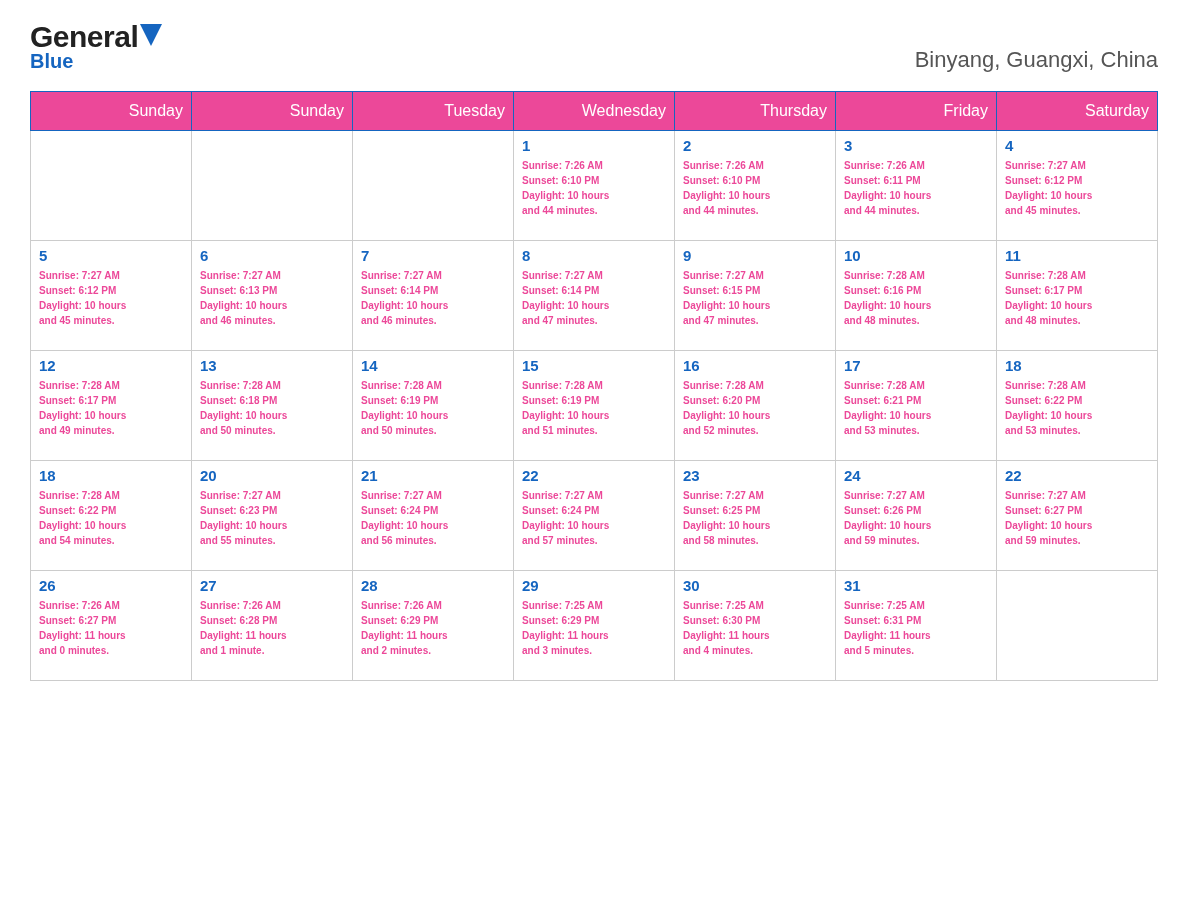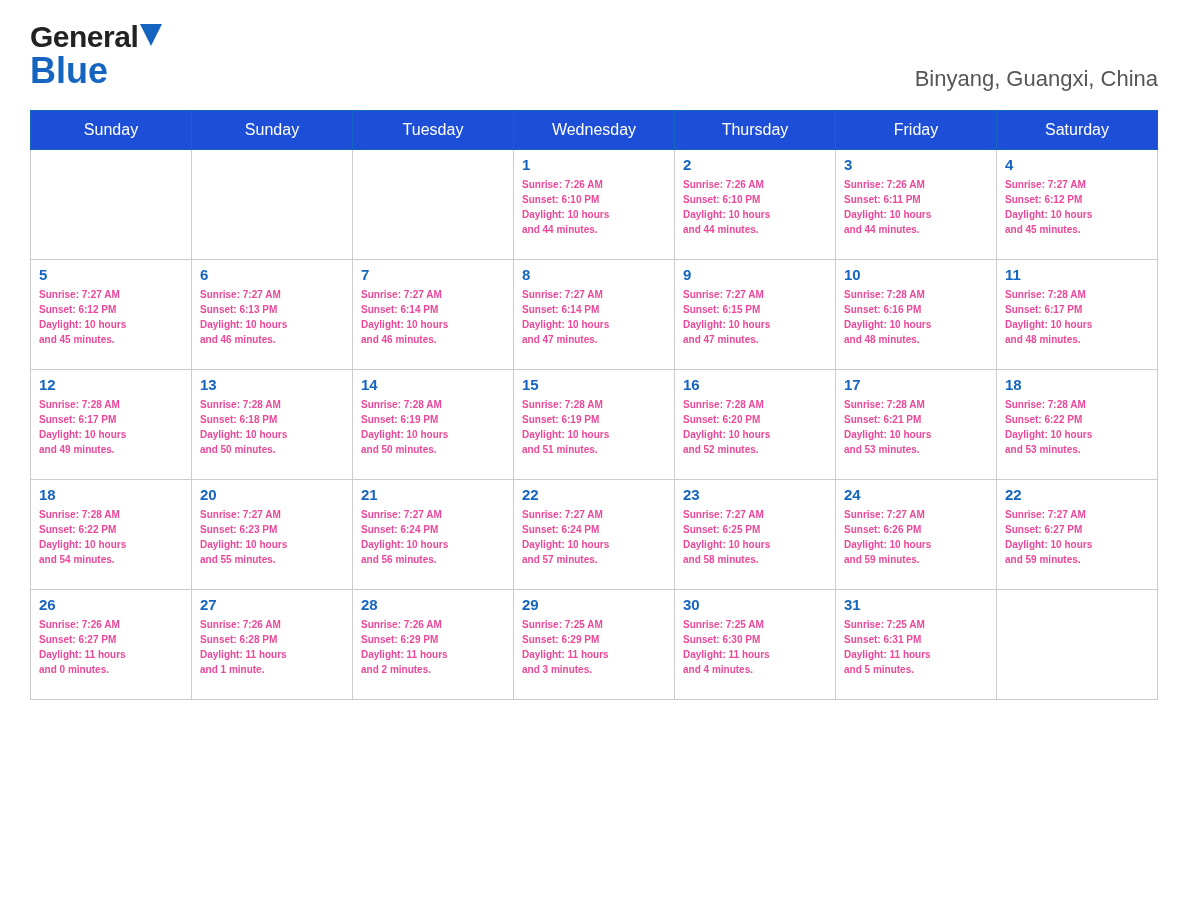--- a/index.html
+++ b/index.html
@@ -30,26 +30,26 @@
       font-size: 22px;
       color: #555;
       margin-top: 12px;
     }
     .calendar-table {
       width: 100%;
       border-collapse: collapse;
       table-layout: fixed;
     }
     .calendar-table th {
-      background-color: #1d4ed8;
+      background-color: #ec4899;
       color: #fff;
       font-size: 16px;
       font-weight: normal;
       padding: 10px 8px;
-      text-align: center;
+      text-align: right;
       border: 1px solid #1565c0;
     }
     .calendar-table td {
       border: 1px solid #ccc;
       vertical-align: top;
       padding: 6px 8px;
       height: 110px;
       font-size: 13px;
       color: #333;
       background: #fff;
@@ -82,21 +82,21 @@
       display: flex;
       align-items: center;
     }
     .logo-general-text {
       font-size: 30px;
       font-weight: bold;
       color: #222;
       letter-spacing: -0.5px;
     }
     .logo-blue-line {
-      font-size: 36px;
+      font-size: 20px;
       font-weight: bold;
       color: #1565c0;
       margin-top: -4px;
       padding-left: 0px;
     }
   </style>
 </head>
 <body>
 
 <div class="header">

